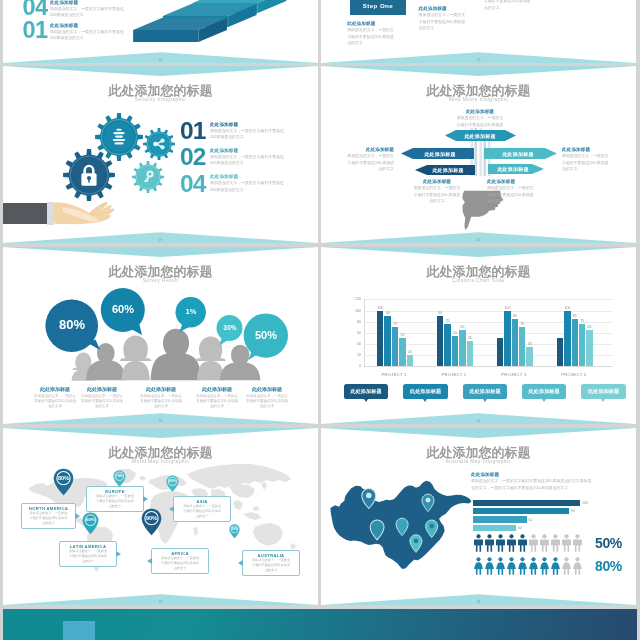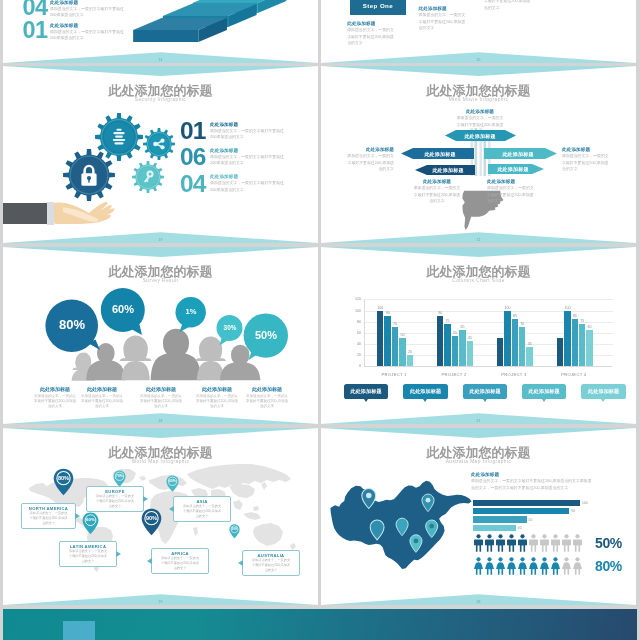--- a/index.html
+++ b/index.html
@@ -291,21 +291,21 @@
 
     <div class="s3-list">
       <div class="s3-row">
         <div class="s3-n" style="color:#1a5678">01</div>
         <div class="s3-t">
           <div class="itt" style="color:#1d6e96">此处添加标题</div>
           <div class="ibd"><span>添加适当的文字，一页的文字最好不要超过</span><br><span>200添加适当的文字</span></div>
         </div>
       </div>
       <div class="s3-row">
-        <div class="s3-n" style="color:#2f93ad">06</div>
+        <div class="s3-n" style="color:#2f93ad">02</div>
         <div class="s3-t">
           <div class="itt" style="color:#3a9cb4">此处添加标题</div>
           <div class="ibd"><span>添加适当的文字，一页的文字最好不要超过</span><br><span>200添加适当的文字</span></div>
         </div>
       </div>
       <div class="s3-row">
         <div class="s3-n" style="color:#4fb4bf">04</div>
         <div class="s3-t">
           <div class="itt" style="color:#55b9c3">此处添加标题</div>
           <div class="ibd"><span>添加适当的文字，一页的文字最好不要超过</span><br><span>200添加适当的文字</span></div>

